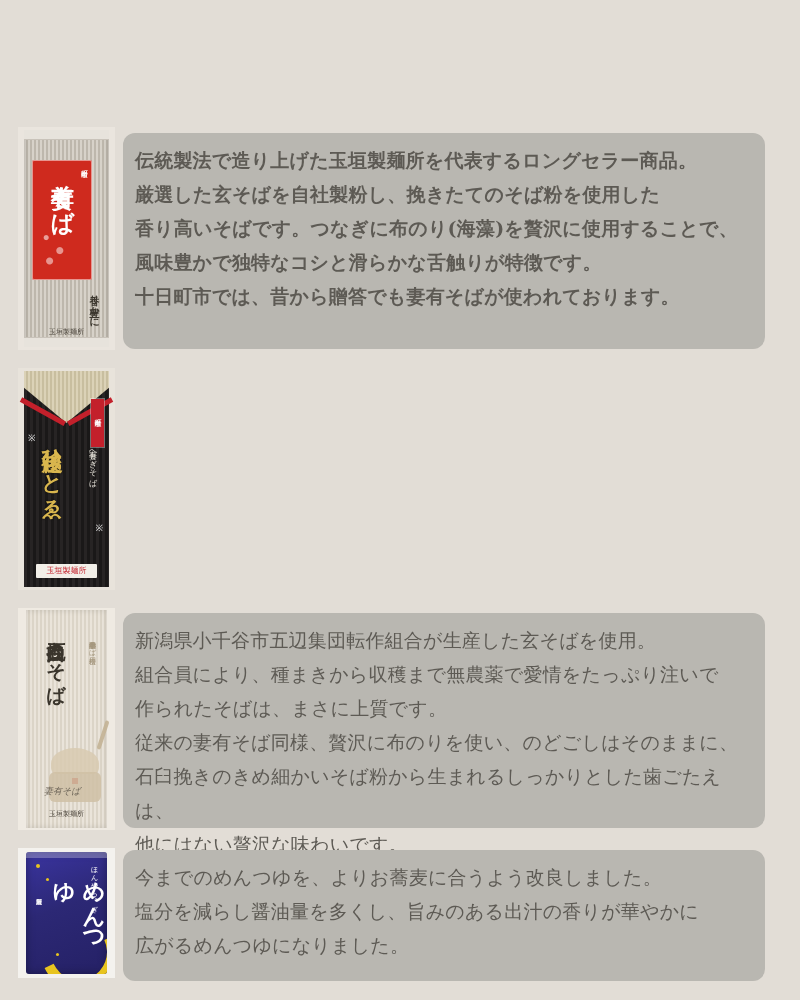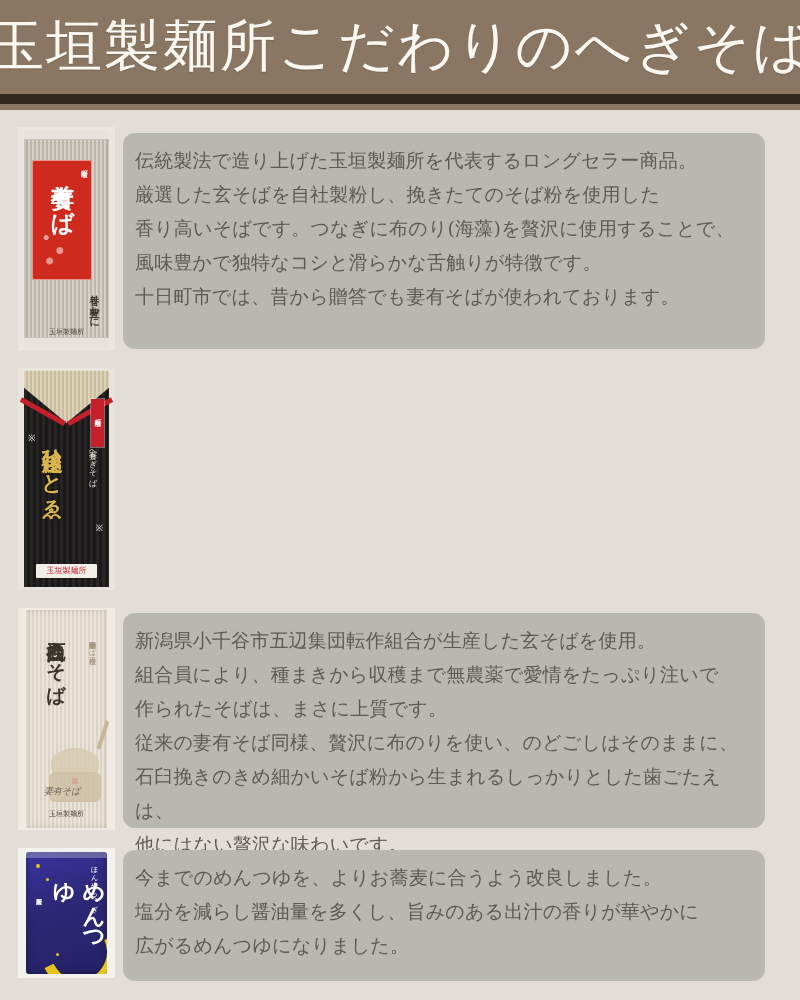--- a/index.html
+++ b/index.html
@@ -22,21 +22,21 @@
   .header-strip{height:6px;background:#897763;}
 
   
   .textbox{
     position:absolute;left:123px;width:642px;
     background:#b9b7b1;border-radius:12px;
     box-sizing:border-box;padding:10px 12px;
     color:#5d5a54;font-size:19px;line-height:34px;
     white-space:pre-line;letter-spacing:0.2px;
   }
-  .tb1{top:133px;height:216px;}
+  .tb1{top:133px;height:216px;font-weight:bold;}
   .tb2{top:373px;height:215px;}
   .tb3{top:613px;height:215px;}
   .tb4{top:850px;height:131px;}
 
   
   .product{position:absolute;left:18px;width:97px;overflow:hidden;}
   .vtext{writing-mode:vertical-rl;text-orientation:upright;display:inline-block;}
 
   
   .prod1{top:127px;height:223px;background:#eae5de;}
@@ -104,27 +104,20 @@
   .p4-brand{position:absolute;top:42px;left:8px;height:60px;font-size:6px;color:rgba(255,255,255,.85);}
   .p4-ribbon{position:absolute;bottom:-16px;right:-10px;width:56px;height:56px;border:10px solid #e8c41f;
     border-radius:50%;border-top-color:transparent;border-left-color:transparent;transform:rotate(20deg);}
   .p4-dot{position:absolute;background:#e8c41f;border-radius:50%;}
 </style>
 </head>
 <body>
 
 <div id="page">
 
-  <div class="header">
-    <div class="header-top">
-      <div class="header-title">玉垣製麺所こだわりのへぎそば</div>
-    </div>
-    <div class="header-bar"></div>
-    <div class="header-strip"></div>
-  </div>
 
   <div class="product prod1">
     <div class="p1-pack">
       <div class="p1-crimp"></div>
       <div class="p1-crimp bottom"></div>
       <div class="p1-label">
         <div class="p1-flower"></div>
         <span class="vtext p1-name">妻有そば</span>
         <span class="vtext p1-tag">十日町名産</span>
       </div>

